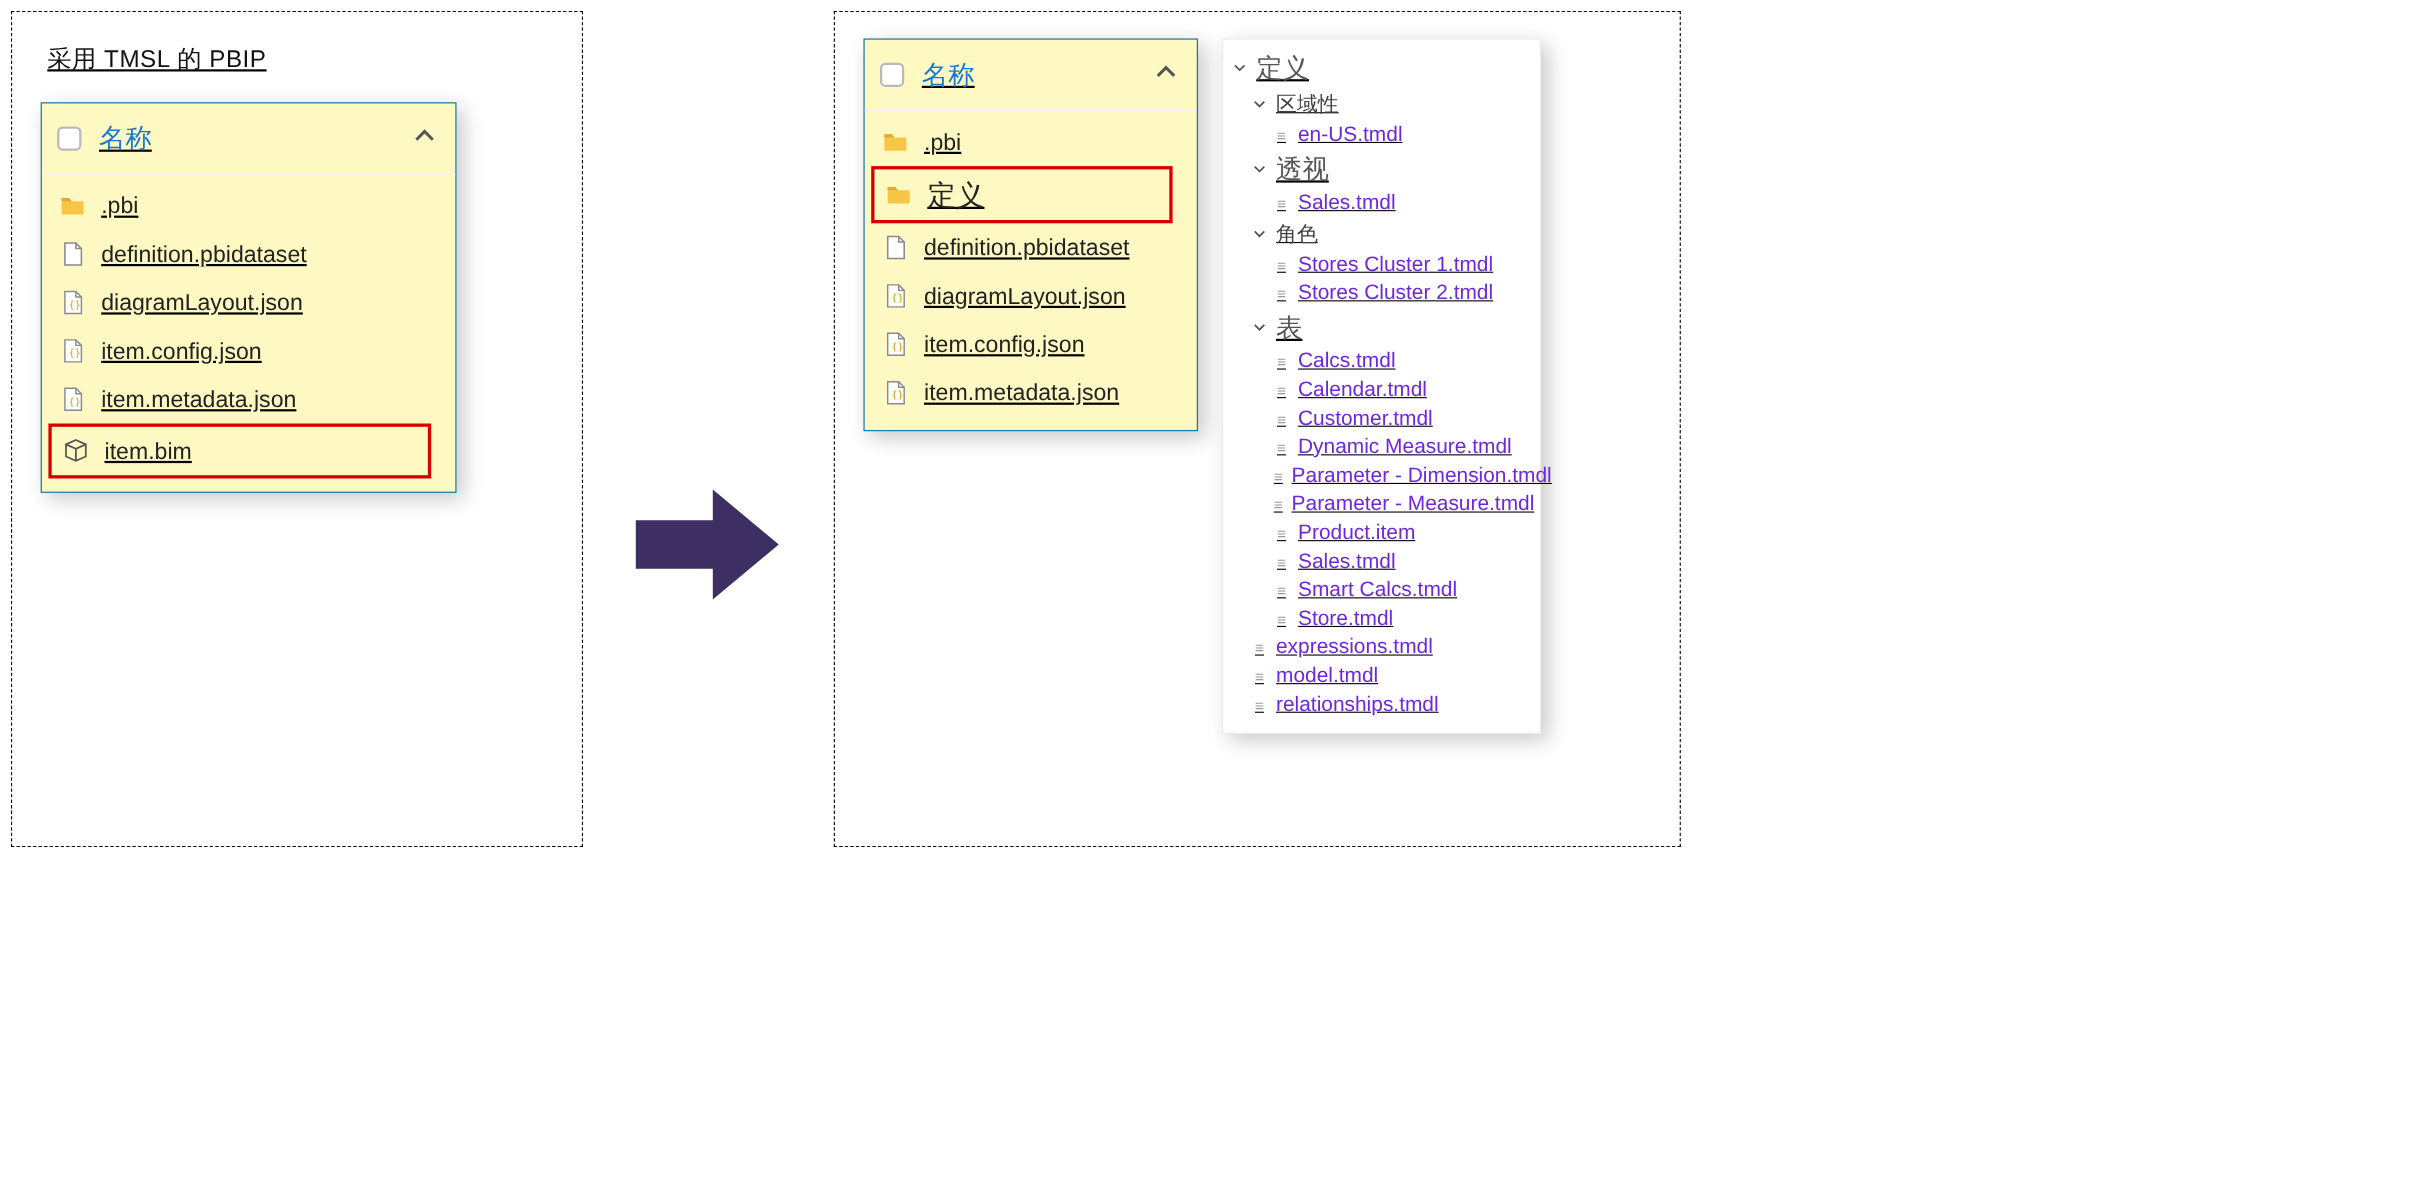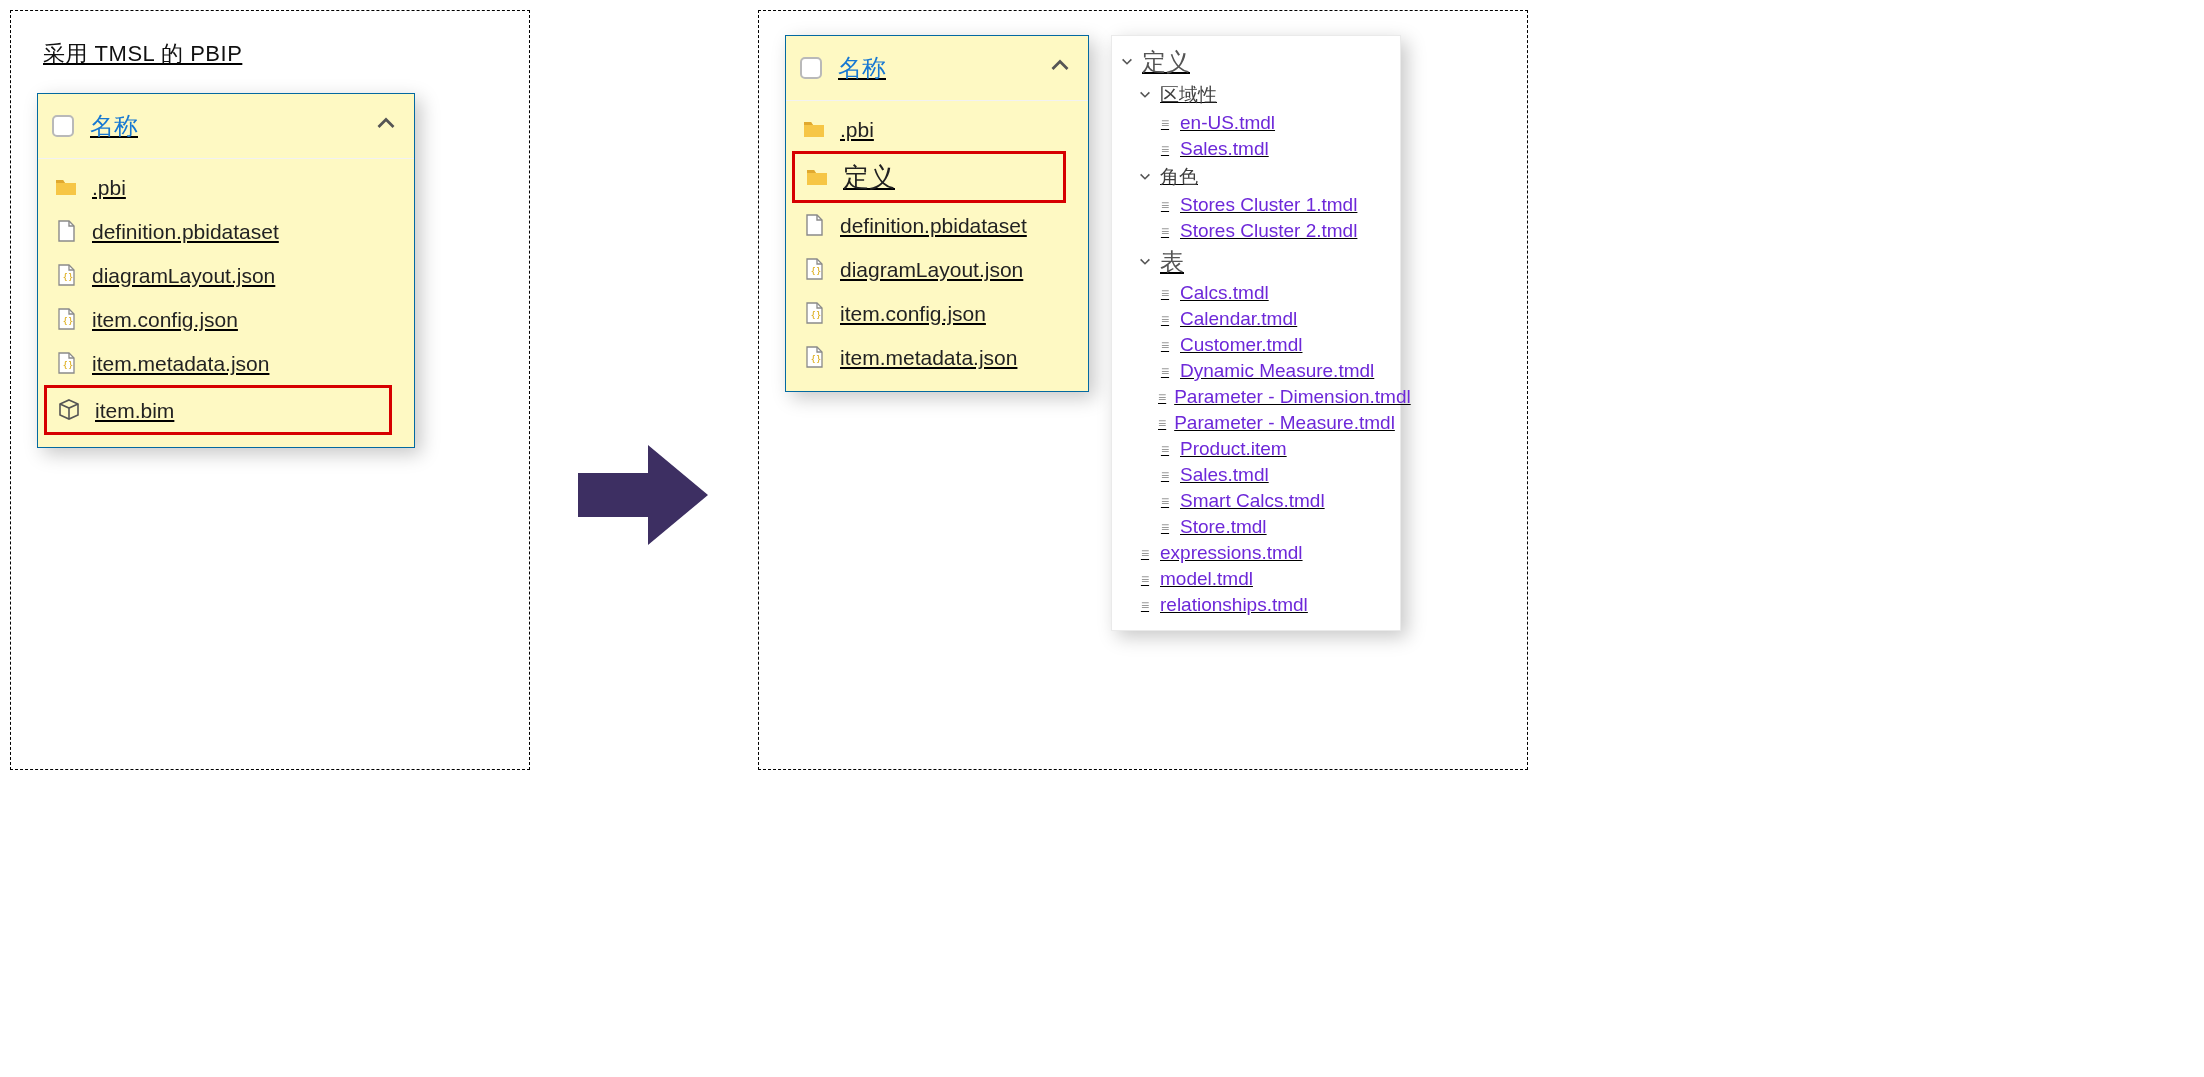--- a/index.html
+++ b/index.html
@@ -262,20 +262,26 @@
             <div class="tree-row ind1">
               <svg class="chev" viewBox="0 0 16 16">
                 <use href="#ic-chev"></use>
               </svg>
               <span class="tree-folder-sm">区域性</span>
             </div>
             <div class="tree-row ind2">
               <span class="glyph-lines">≡</span>
               <span class="tree-file">en-US.tmdl</span>
             </div>
+            <div class="tree-row ind1">
+              <svg class="chev" viewBox="0 0 16 16">
+                <use href="#ic-chev"></use>
+              </svg>
+              <span class="tree-folder">透视</span>
+            </div>
             <div class="tree-row ind2">
               <span class="glyph-lines">≡</span>
               <span class="tree-file">Sales.tmdl</span>
             </div>
             <div class="tree-row ind1">
               <svg class="chev" viewBox="0 0 16 16">
                 <use href="#ic-chev"></use>
               </svg>
               <span class="tree-folder-sm">角色</span>
             </div>

